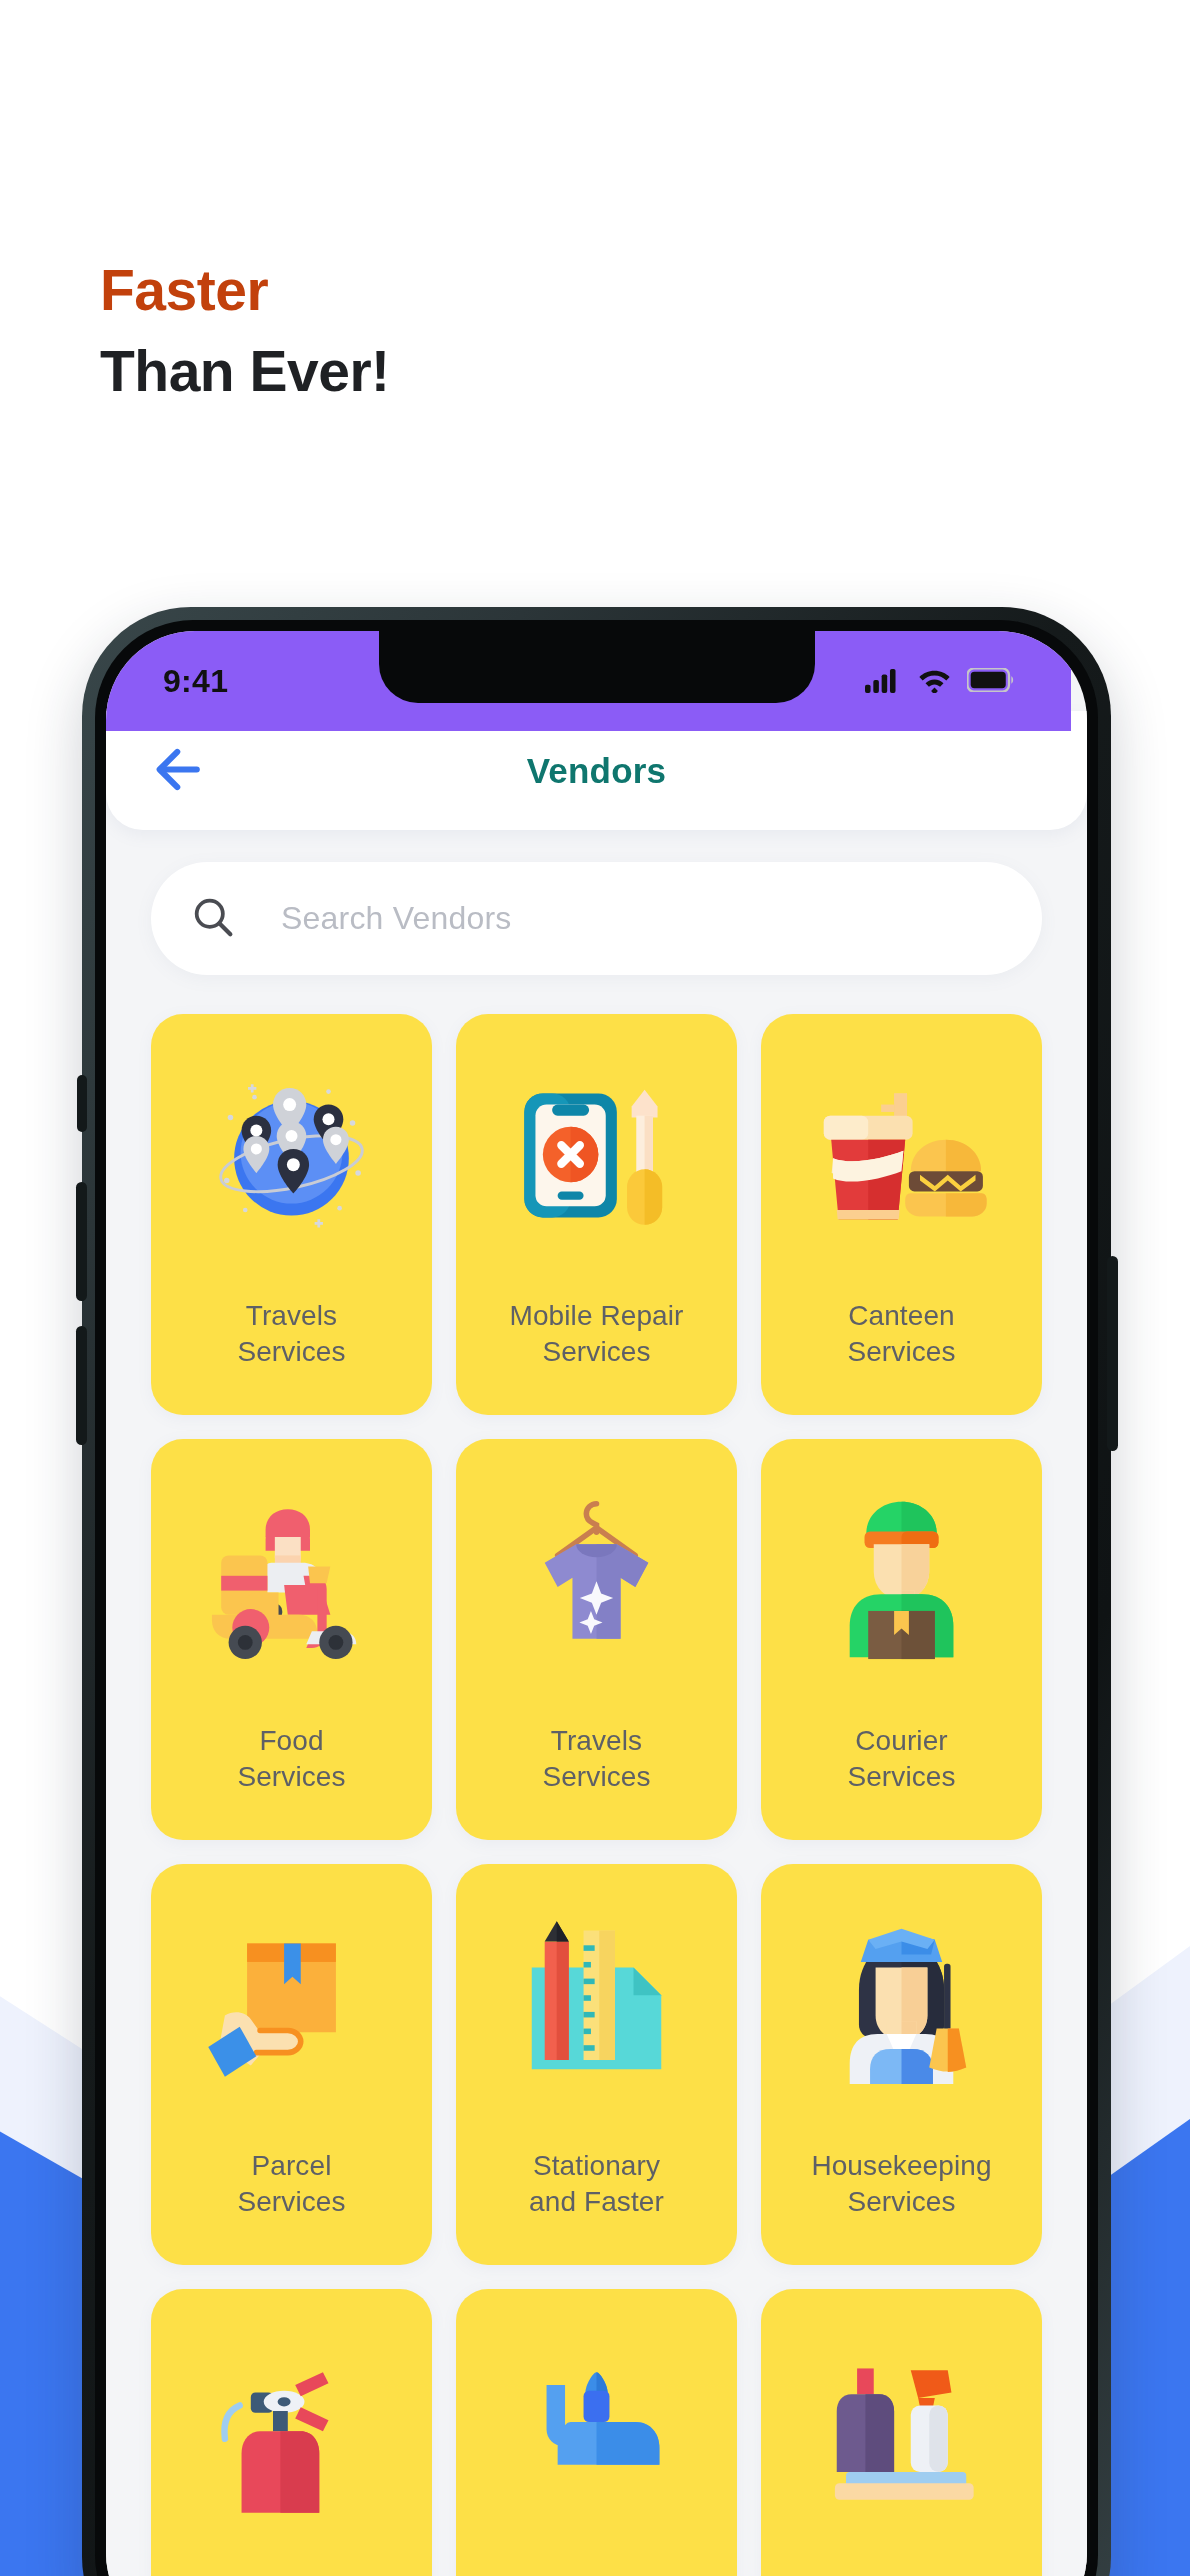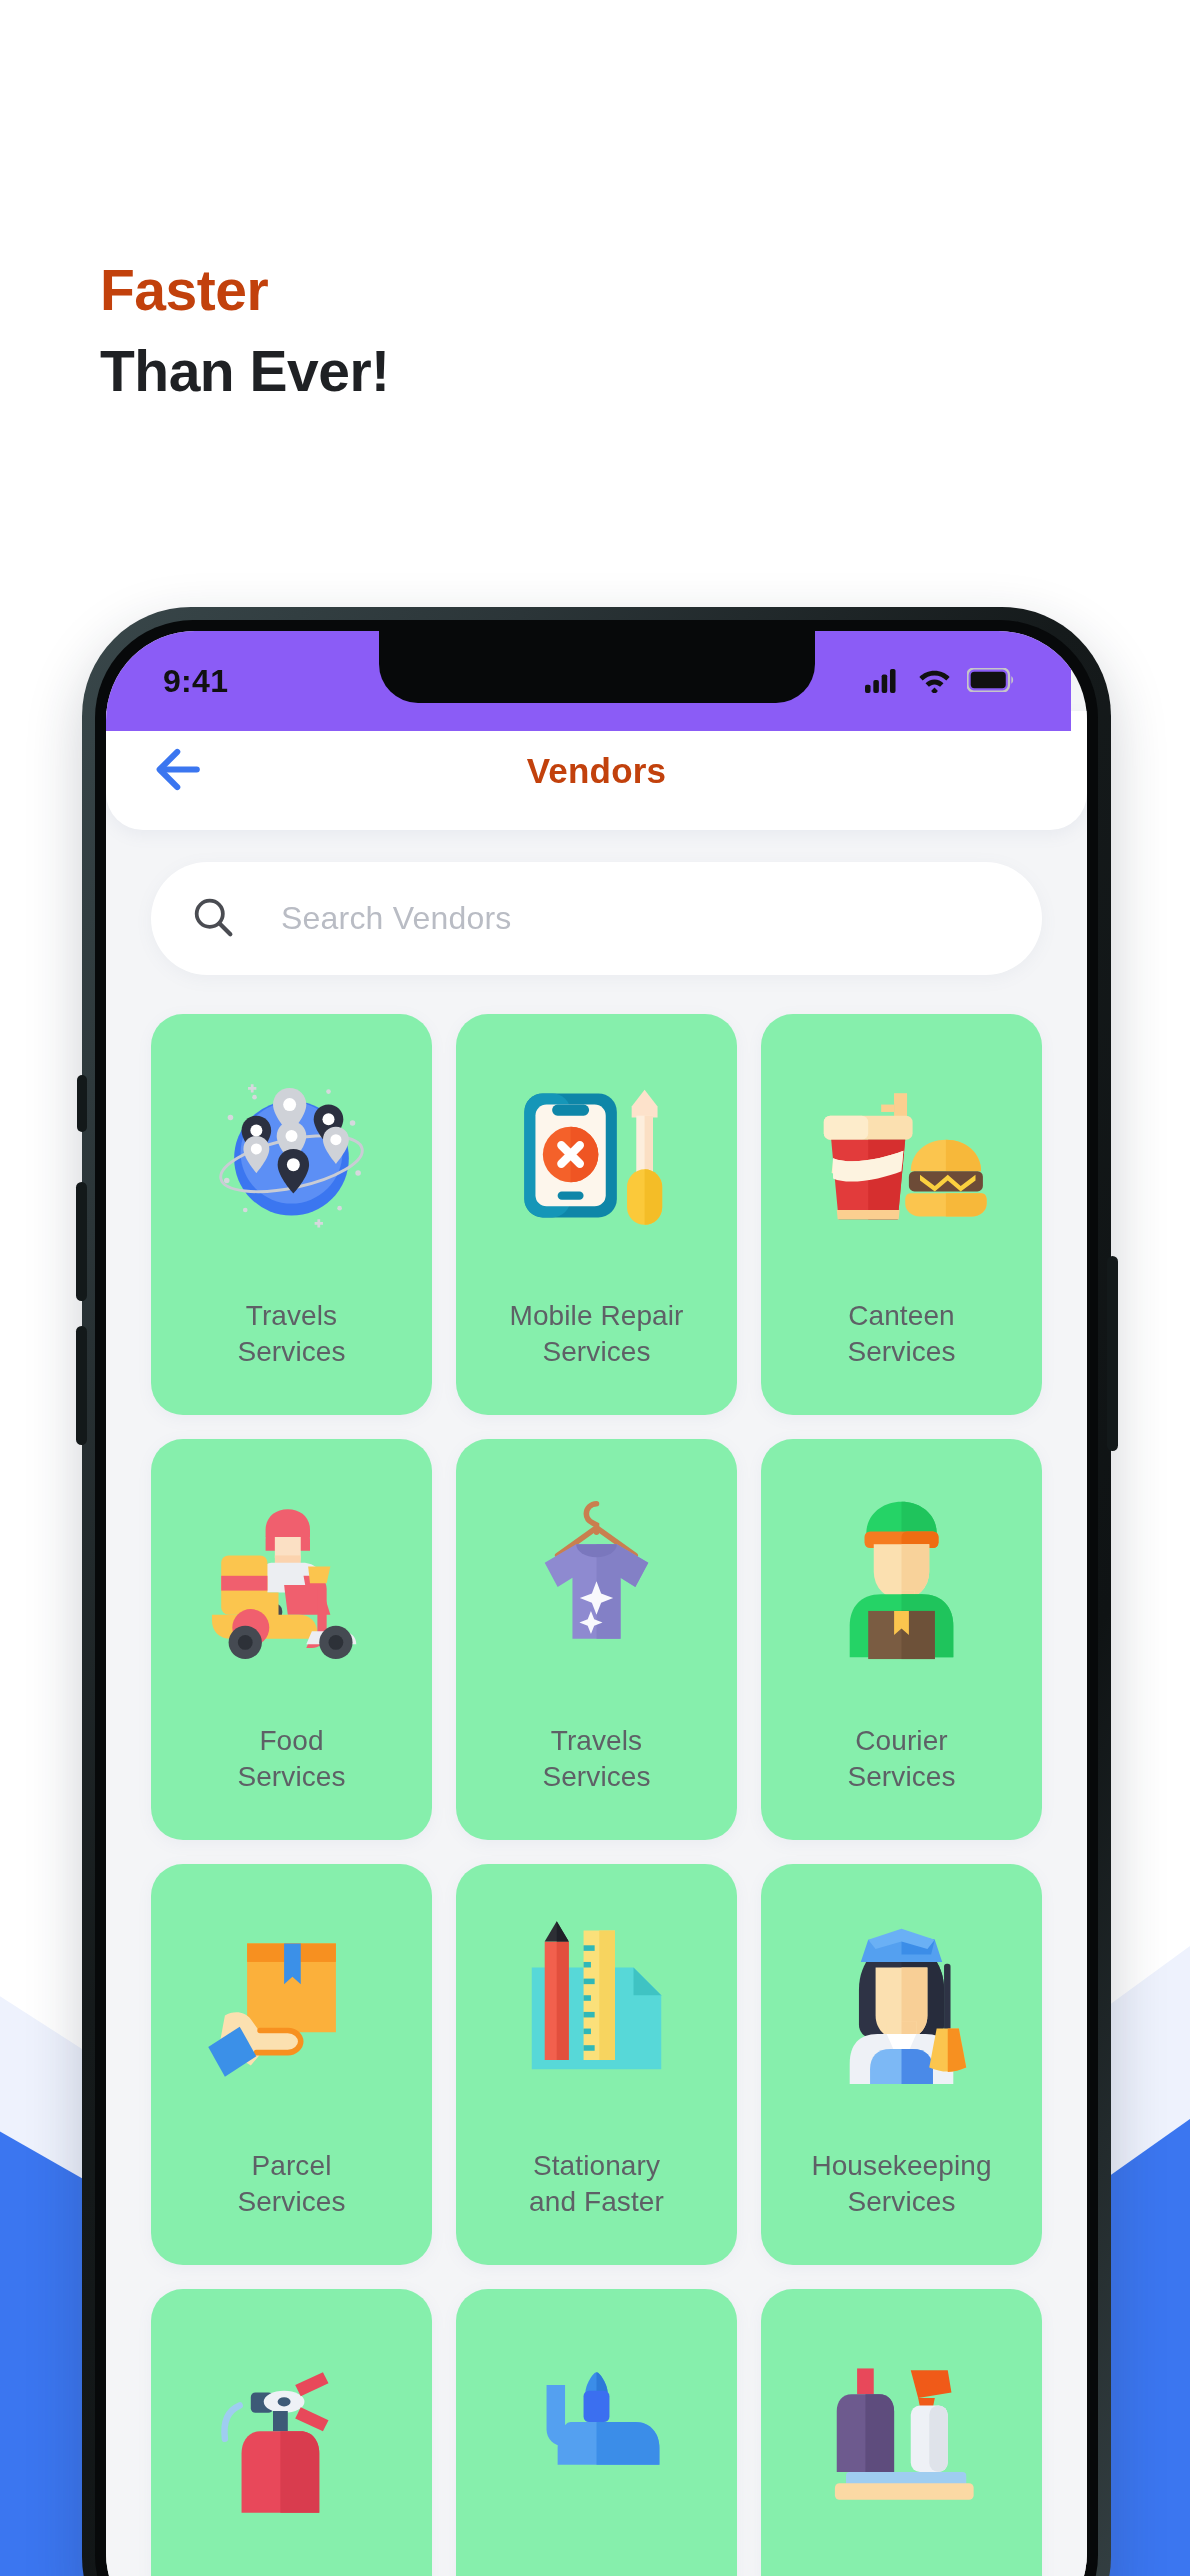--- a/index.html
+++ b/index.html
@@ -101,21 +101,21 @@
     border-bottom-left-radius:37px; border-bottom-right-radius:37px;
     display:flex; align-items:center;
     box-shadow:0 5.6px 15px rgba(120,130,160,.08);
   }
   .back-btn {
     margin-left:46px; width:57px; height:57px;
     display:flex; align-items:center; justify-content:center; cursor:pointer;
   }
   .nav-title {
     position:absolute; left:0; right:0; text-align:center;
-    font-size:35px; font-weight:bold; color:#c2410c; letter-spacing:0.2px;
+    font-size:35px; font-weight:bold; color:#0f766e; letter-spacing:0.2px;
     pointer-events:none;
   }
 
   
   .content {
     position:absolute; top:198px; left:0; right:0; bottom:0;
     background:#f4f5f7; padding:33px 45px 0 45px; overflow:hidden;
   }
 
   .searchbar {
@@ -126,21 +126,21 @@
   }
   .search-placeholder {
     margin-left:24px; font-size:32px; color:#b9bcc4; letter-spacing:0.2px;
   }
 
   .grid {
     margin-top:39px;
     display:grid; grid-template-columns:repeat(3,1fr); gap:24px;
   }
   .card {
-    background:#86efac; border-radius:32px; height:401px;
+    background:#fde047; border-radius:32px; height:401px;
     display:flex; flex-direction:column; align-items:center;
     justify-content:flex-end; padding-top:48px;
     box-shadow:0 3.7px 15px rgba(120,133,170,.07);
     cursor:pointer;
   }
   .card-art { width:185px; height:185px; display:flex; align-items:center; justify-content:center; }
   .card-art svg { width:100%; height:100%; }
   .card-label {
     margin-top:auto; margin-bottom:45px;
     font-size:28px; line-height:1.28; color:#5e6066;

